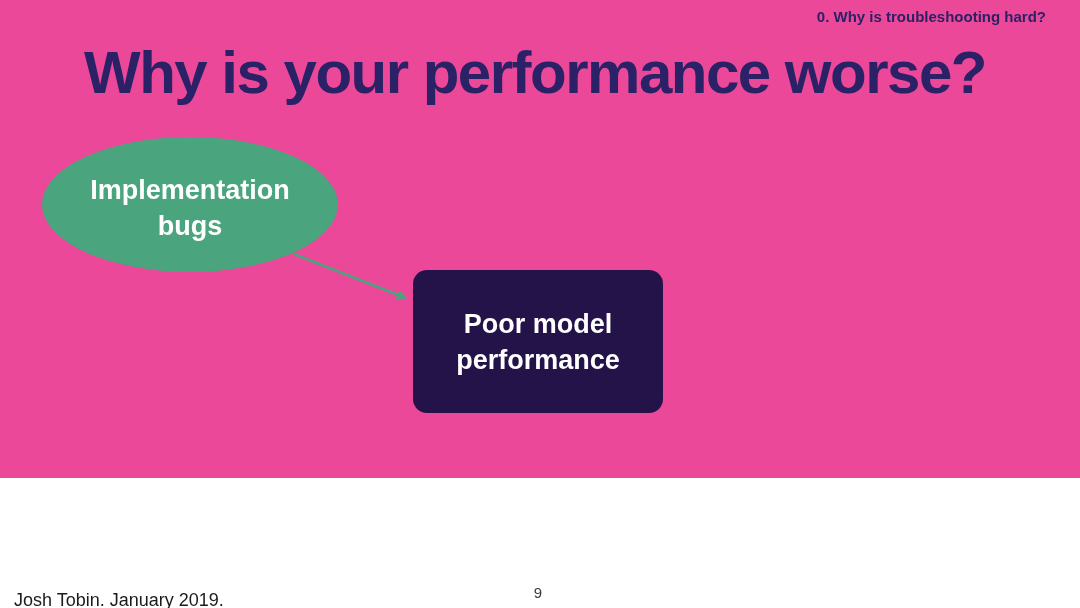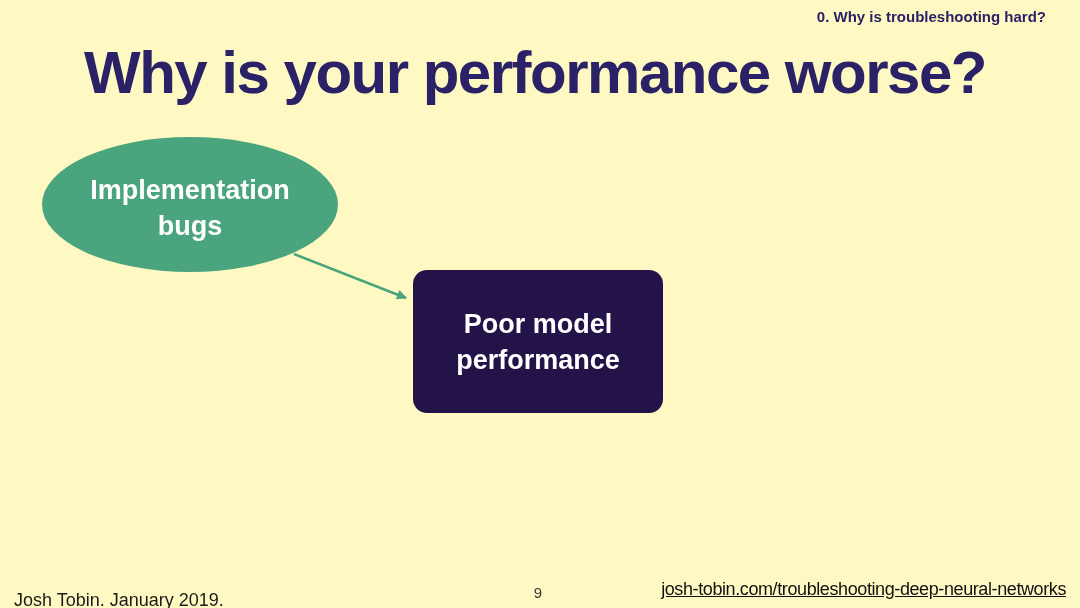--- a/index.html
+++ b/index.html
@@ -4,22 +4,22 @@
 <style>
   * { margin: 0; padding: 0; box-sizing: border-box; }
   html, body { width: 1080px; height: 608px; overflow: hidden; }
   body {
     font-family: "Liberation Sans", "DejaVu Sans", sans-serif;
     background: #ffffff;
   }
   .slide {
     position: relative;
     width: 1080px;
-    height: 608px;
-    background: #fef9c3;
+    height: 478px;
+    background: #ec4899;
   }
   .section-header {
     position: absolute;
     top: 8px;
     right: 34px;
     font-size: 15px;
     font-weight: bold;
     color: #2b2166;
     letter-spacing: 0px;
   }
@@ -124,15 +124,14 @@
 
   <div class="node node-rect">
     <span>Poor model
 performance</span>
   </div>
 
   <div class="footer-author">Josh Tobin. January 2019.</div>
 
   <div class="footer-page">9</div>
 
-  <a class="footer-link">josh-tobin.com/troubleshooting-deep-neural-networks</a>
 
 </div>
 
 </body></html>

